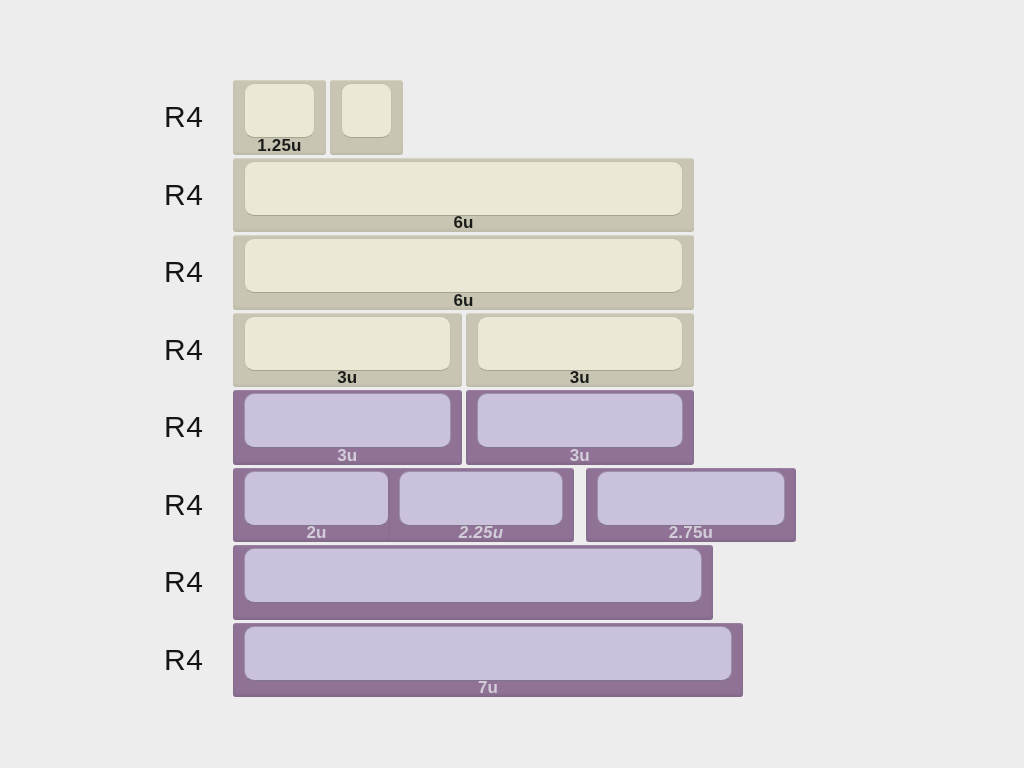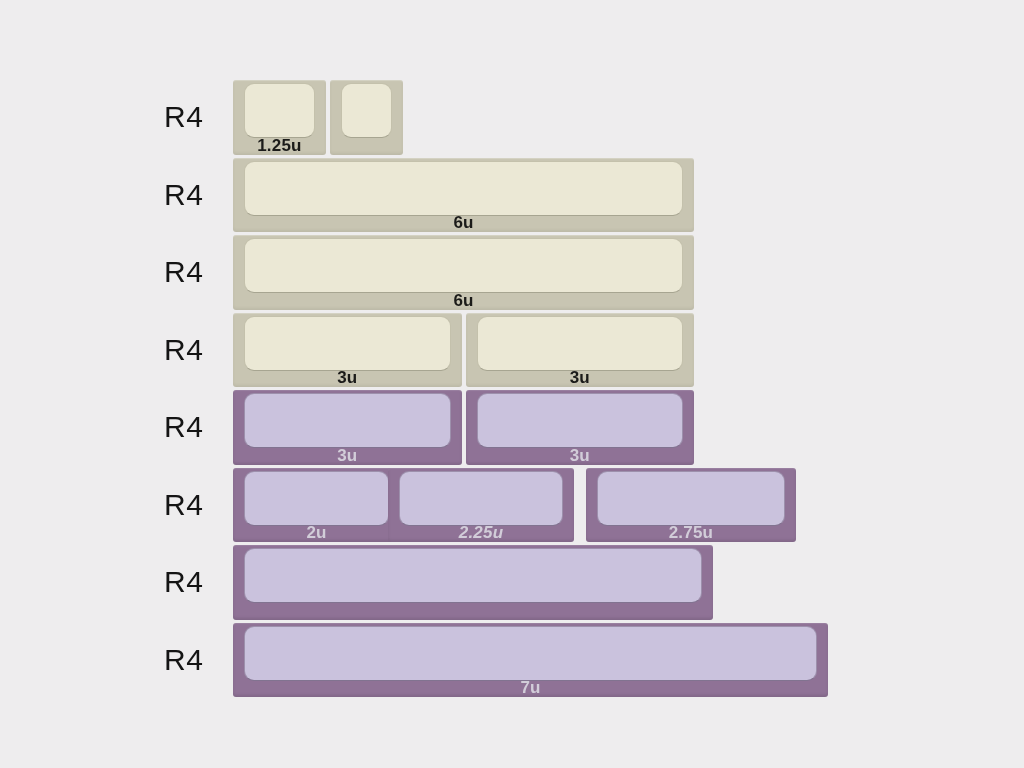--- a/index.html
+++ b/index.html
@@ -149,19 +149,19 @@
         </div>
       </div>
       <div class="kit-row" style="top: 545px;">
         <div class="row-label">R4</div>
         <div class="key purple" style="left: 233px; width: 480.375px;">
           <div class="key-top"></div>
         </div>
       </div>
       <div class="kit-row" style="top: 622.5px;">
         <div class="row-label">R4</div>
-        <div class="key purple" style="left: 233px; width: 595px;">
+        <div class="key purple" style="left: 233px; width: 510px;">
           <div class="key-top"></div>
           <div class="key-size-label">7u</div>
         </div>
       </div>
     </div>
 </div>
 
 </body></html>

